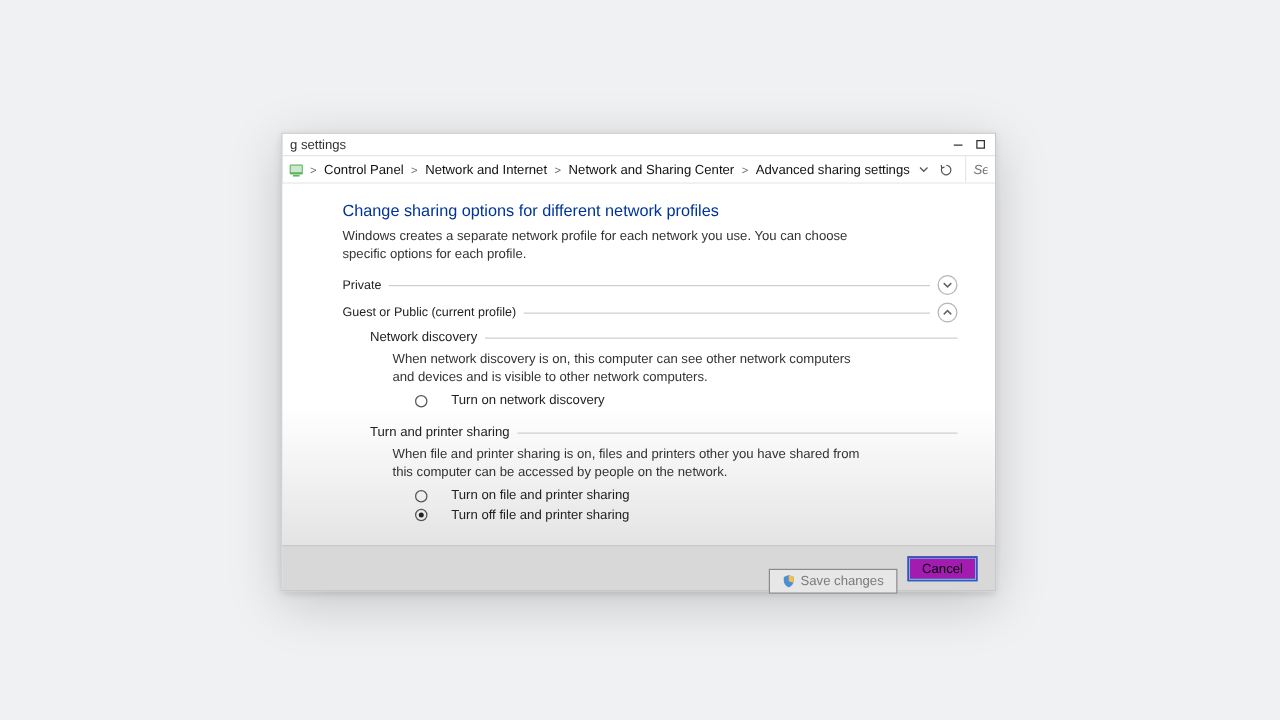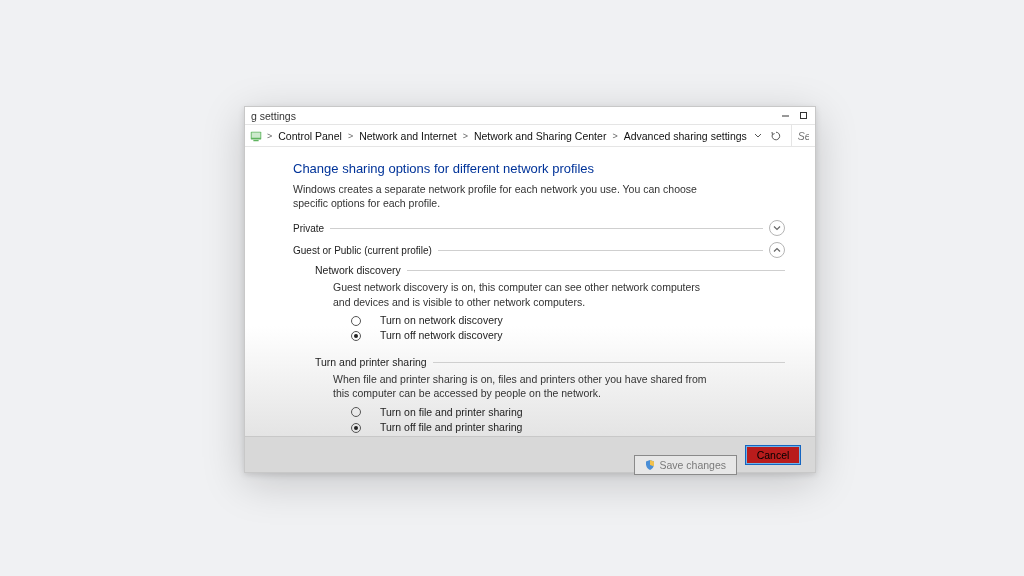--- a/index.html
+++ b/index.html
@@ -8,21 +8,21 @@
     font-family: "Segoe UI", Tahoma, sans-serif;
     font-size: 11px;
     color: #000;
     width: 1024px;
     height: 576px;
     overflow: hidden;
     position: relative;
   }
   .window {
     position: absolute;
-    left: 244px;
+    left: 225px;
     top: 106px;
     width: 572px;
     height: 367px;
     background: #fff;
     border: 1px solid #c8c8c8;
     box-shadow: 0 10px 40px rgba(0,0,0,.18), 0 2px 6px rgba(0,0,0,.12);
     display: flex;
     flex-direction: column;
   }
   
@@ -213,21 +213,21 @@
     font-size: 10.5px;
     border: 1px solid #8a8a8a;
     background: #e7e7e7;
     display: inline-flex;
     align-items: center;
     justify-content: center;
     gap: 4px;
   }
   .btn.primary {
     border: 1px solid #1565c0;
-    background: #b91c1c;
+    background: #a21caf;
     box-shadow: inset 0 0 0 1px #6db3ea;
   }
   .btn.disabled {
     color: #7a7a7a;
     margin-top: 20px;
   }
   .shield {
     width: 10px; height: 10px;
     display: inline-block;
   }
@@ -310,29 +310,25 @@
             <path d="M1 5.5 L4 2.5 L7 5.5" fill="none" stroke="#666" stroke-width="1.2"></path>
           </svg>
       </span>
     </div>
 
     <div class="subsec">
       <div class="subsec-row">
         <span class="subsec-label">Network discovery</span>
         <span class="section-rule"></span>
       </div>
-      <div class="subsec-desc">Guest network discovery is on, this computer can see other network computers and devices and is visible to other network computers.</div>
+      <div class="subsec-desc">When network discovery is on, this computer can see other network computers and devices and is visible to other network computers.</div>
       <div class="radios">
         <div class="radio-row">
           <span class="radio"></span>
           <span>Turn on network discovery</span>
-        </div>
-        <div class="radio-row">
-          <span class="radio checked"></span>
-          <span>Turn off network discovery</span>
         </div>
       </div>
     </div>
 
     <div class="subsec" style="margin-top:12px">
       <div class="subsec-row">
         <span class="subsec-label">Turn and printer sharing</span>
         <span class="section-rule"></span>
       </div>
       <div class="subsec-desc">When file and printer sharing is on, files and printers other you have shared from this computer can be accessed by people on the network.</div>

